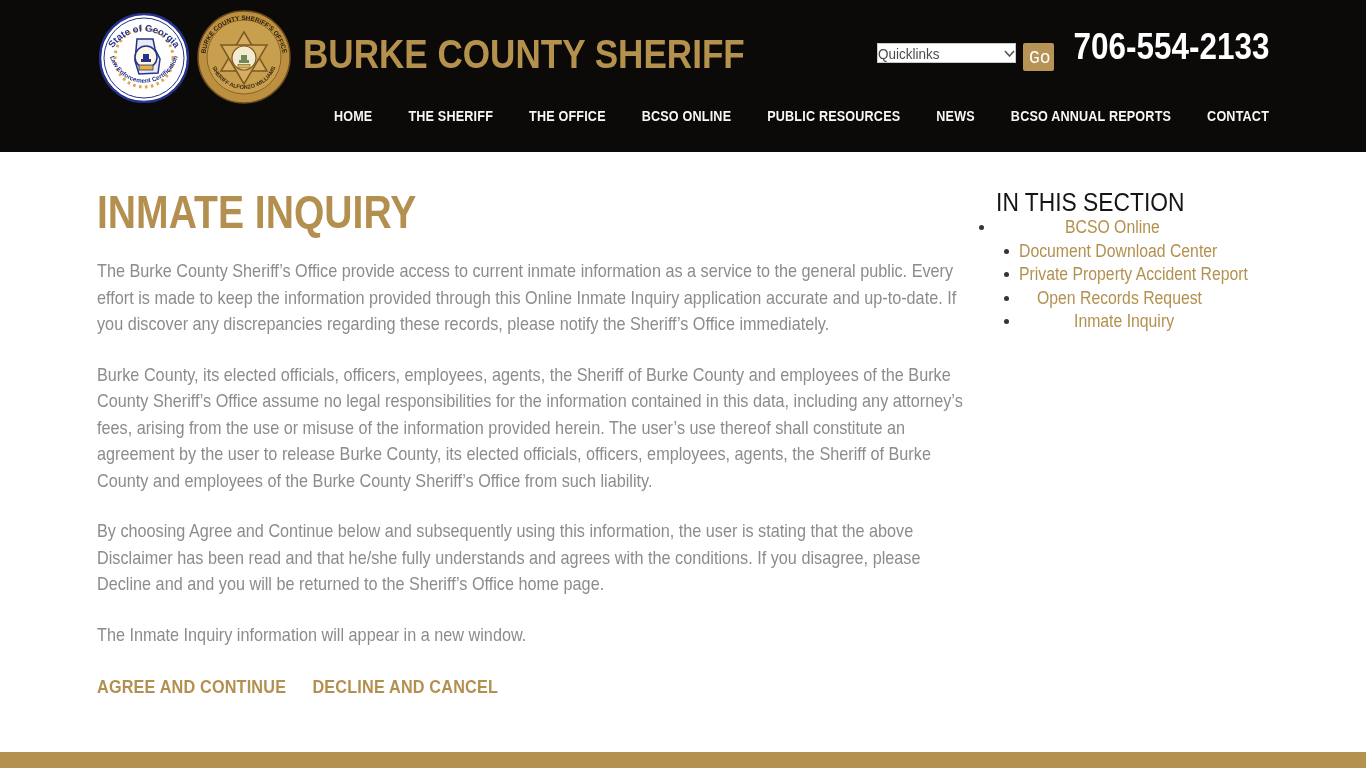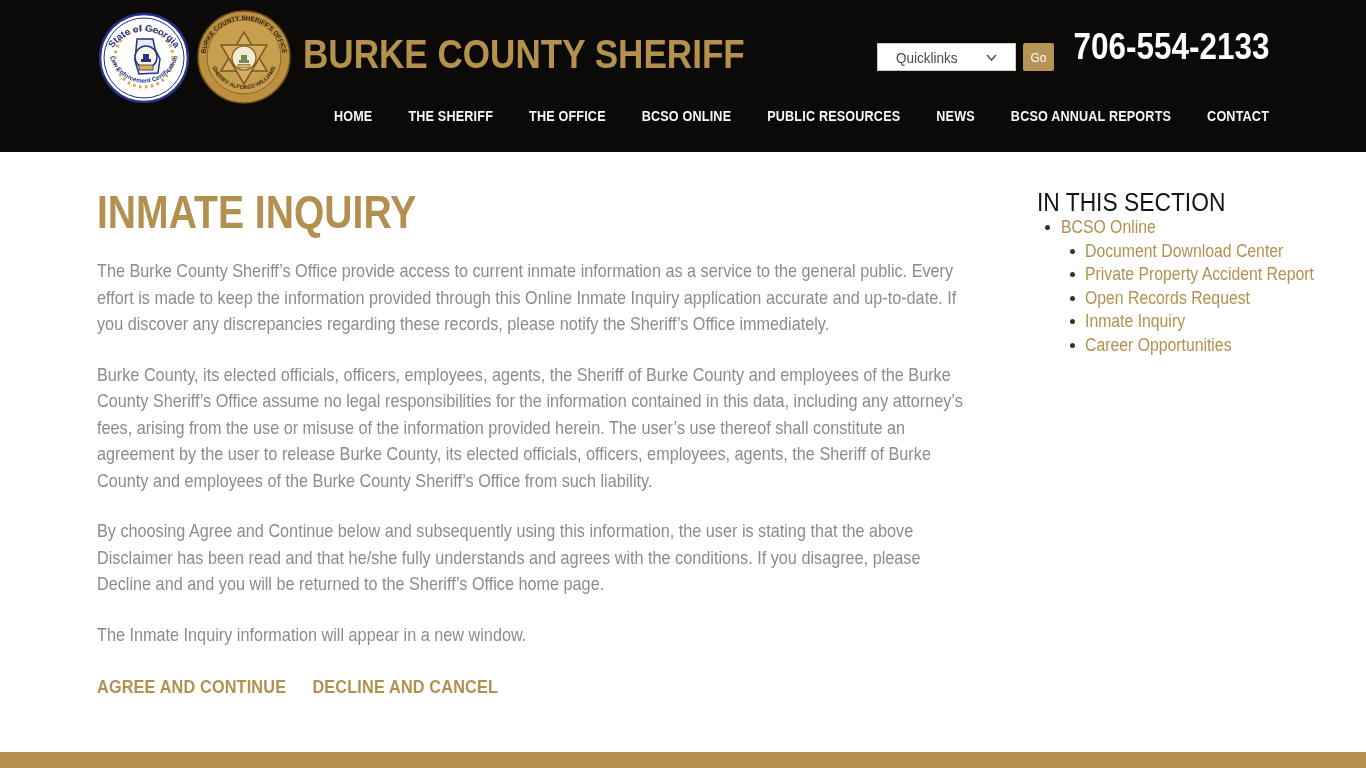--- a/index.html
+++ b/index.html
@@ -22,37 +22,37 @@
 
   .site-title {
     position: absolute; left: 206px; top: 32px;
     font-size: 40px; font-weight: bold; color: #b5914e;
     white-space: nowrap; letter-spacing: 0px;
     transform: scaleX(0.877); transform-origin: 0 0;
   }
 
   .quicklinks {
     position: absolute; left: 780px; top: 43px;
-    width: 139px; height: 28px; background: #ffffff;
+    width: 139px; height: 20px; background: #ffffff;
     border: 1px solid #c9c9c9;
     display: flex; align-items: center; justify-content: space-between;
-    padding: 0 18px; cursor: default;
+    padding: 0 0; cursor: default;
   }
   .quicklinks .ql-label {
     font-size: 15px; color: #4a4a4a; white-space: nowrap;
     transform: scaleX(0.9); transform-origin: 0 50%; display: inline-block;
   }
   .quicklinks .chev { display: inline-block; line-height: 0; }
 
   .go-btn {
     position: absolute; left: 926px; top: 43px;
     width: 31px; height: 28px; background: #b89356; color: #ffffff;
-    font-size: 12px; text-align: center; line-height: 28px;
+    font-size: 18px; text-align: center; line-height: 28px;
     border: none; border-radius: 2px; cursor: pointer;
-    font-family: Liberation Sans, sans-serif;
+    font-family: Liberation Mono, monospace;
   }
 
   .phone {
     position: absolute; right: 0; top: 26px;
     font-size: 37px; font-weight: bold; color: #ffffff;
     white-space: nowrap;
     transform: scaleX(0.85); transform-origin: 100% 0;
   }
 
   .nav {
@@ -87,21 +87,21 @@
     margin-top: 28px; display: flex; gap: 30px;
     transform: scaleX(0.877); transform-origin: 0 0;
   }
   .action-link {
     color: #b3904f; font-size: 18.5px; font-weight: bold;
     text-decoration: none; white-space: nowrap; cursor: pointer;
     letter-spacing: 0.2px;
   }
 
   
-  .sidebar { position: absolute; left: 940px; top: 0; width: 272px; }
+  .sidebar { position: absolute; left: 874px; top: 0; width: 272px; text-align: center; }
   .sidebar-heading {
     margin: 24px 0 0; color: #151515;
     font-size: 26px; font-weight: normal; line-height: 28px;
     white-space: nowrap;
     transform: scaleX(0.877); transform-origin: 0 0;
   }
   .sidebar ul { list-style: none; margin: 0; padding: 0; }
   .section-list { margin-top: 16px; }
   .section-list > li { position: relative; padding-left: 24px; line-height: 22.6px; }
   .section-list > li::before {
@@ -227,21 +227,20 @@
     <aside class="sidebar">
       <h2 class="sidebar-heading">IN THIS SECTION</h2>
       <ul class="section-list">
         <li>
           <a class="side-link">BCSO Online</a>
           <ul class="sub-list">
             <li><a class="side-link">Document Download Center</a></li>
             <li><a class="side-link">Private Property Accident Report</a></li>
             <li><a class="side-link">Open Records Request</a></li>
             <li><a class="side-link">Inmate Inquiry</a></li>
-            <li><a class="side-link">Career Opportunities</a></li>
           </ul>
         </li>
       </ul>
     </aside>
   </div>
 
   <div class="footer-bar"></div>
 
 </div>
 

